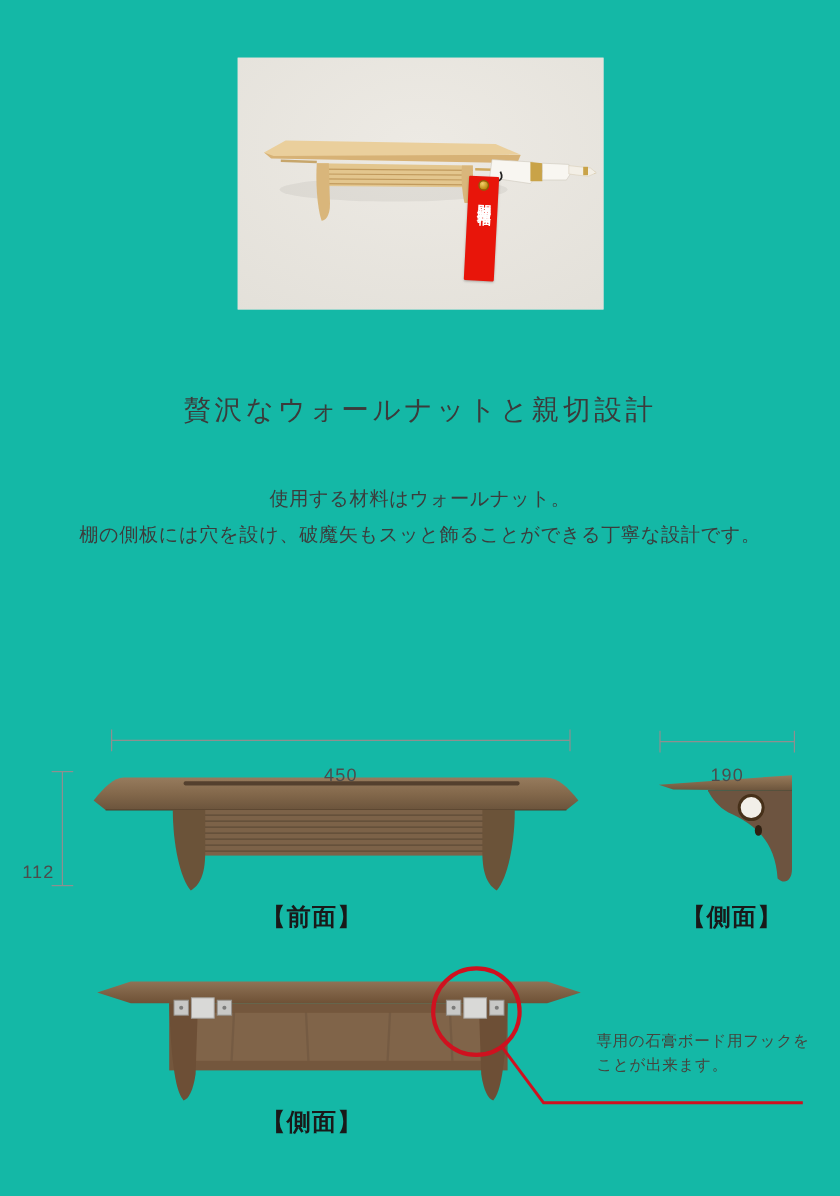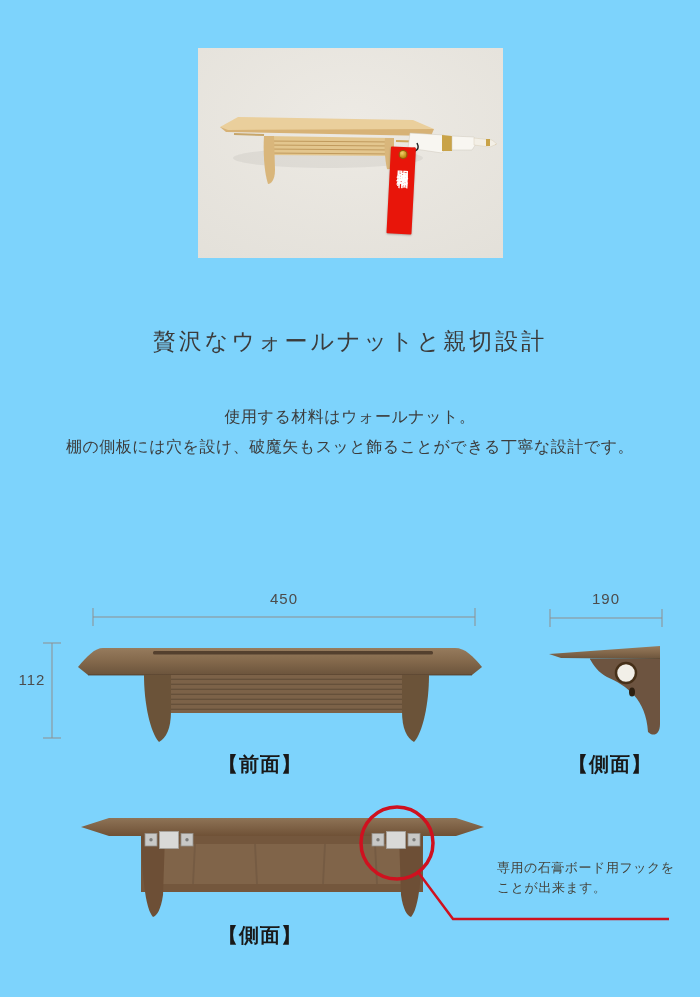--- a/index.html
+++ b/index.html
@@ -1,17 +1,17 @@
 <!DOCTYPE html>
 <html><head>
 <meta charset="utf-8">
 <style>
   html,body { margin:0; padding:0; background:#ffffff; }
   .page {
-    position:relative; width:700px; height:997px; background:#7dd3fc;
+    position:relative; width:700px; height:997px; background:#14b8a6;
     font-family:"Liberation Sans", sans-serif; overflow:hidden;
   }
   .abs { position:absolute; }
 
   
   .photo {
     left:198px; top:48px; width:305px; height:210px;
     background:#eae7e1; overflow:hidden;
   }
   .photo svg { display:block; }
@@ -38,21 +38,21 @@
   .heading {
     left:0; top:326px; width:700px; text-align:center;
     font-size:23px; letter-spacing:3px; color:#3b3b3b; font-weight:400;
   }
   .desc {
     left:0; top:402px; width:700px; text-align:center;
     font-size:16px; line-height:30px; color:#3c3c3c; letter-spacing:0.5px;
   }
 
   
-  .dim-label { font-size:15px; color:#4c4c4c; letter-spacing:1px; text-align:center; }
+  .dim-label { font-size:15px; color:#4c4c4c; letter-spacing:1px; text-align:center;margin-top:48px; }
   .view-caption { font-size:20px; font-weight:700; color:#191919; letter-spacing:1px; text-align:center; }
   .dim { stroke:#8f8f8f; stroke-width:1; }
 
   .lbl-450 { left:93px;  top:590px; width:382px; }
   .lbl-120 { left:550px; top:590px; width:112px; }
   .lbl-112 { left:14px;  top:671px; width:36px; }
   .cap-front { left:25px;  top:751px; width:470px; }
   .cap-side  { left:530px; top:751px; width:160px; }
   .cap-back  { left:25px;  top:922px; width:470px; }
 

